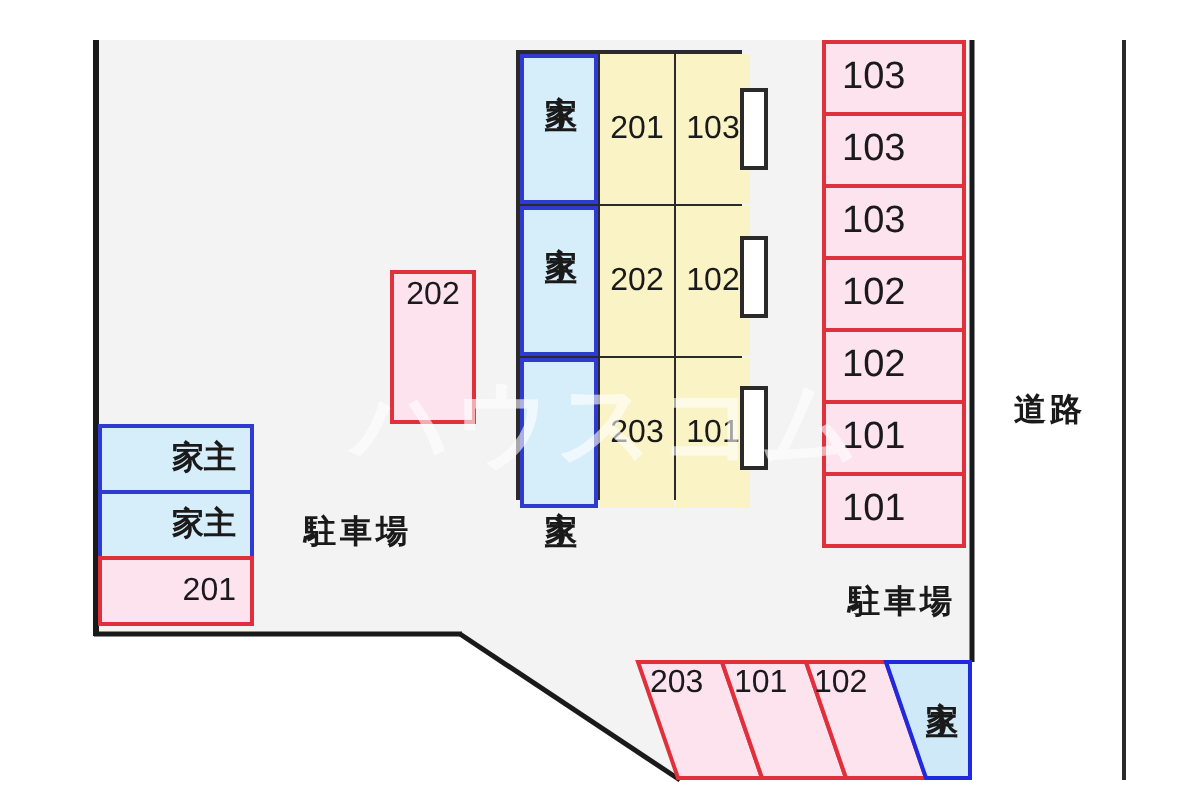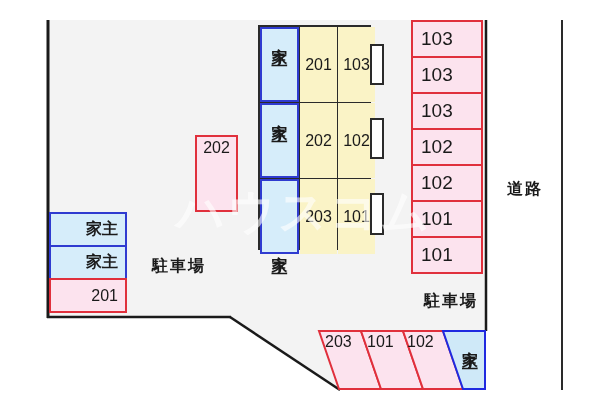--- a/index.html
+++ b/index.html
@@ -56,21 +56,21 @@
   
   .s202{position:absolute;left:195px;top:135px;width:43px;height:77px;
         background:#fce3ee;border:2px solid #e0303c;box-sizing:border-box;
         display:flex;justify-content:center;align-items:flex-start;
         font-size:16px;padding-top:2px;z-index:2;}
 
   
   .jlabel{position:absolute;font-weight:bold;font-size:16px;letter-spacing:2px;z-index:2;}
   .parking-left{left:152px;top:256px;}
   .parking-right{left:424px;top:291px;}
-  .road{left:507px;top:179px;}
+  .road{left:507px;top:195px;}
 
   
   .blabel{position:absolute;font-size:16px;z-index:2;}
   .b0{left:325px;top:333px;}
   .b1{left:367px;top:333px;}
   .b2{left:407px;top:333px;}
   .bowner{position:absolute;left:459px;top:337px;width:22px;height:50px;
           display:flex;align-items:flex-start;justify-content:center;z-index:2;}
 
   

